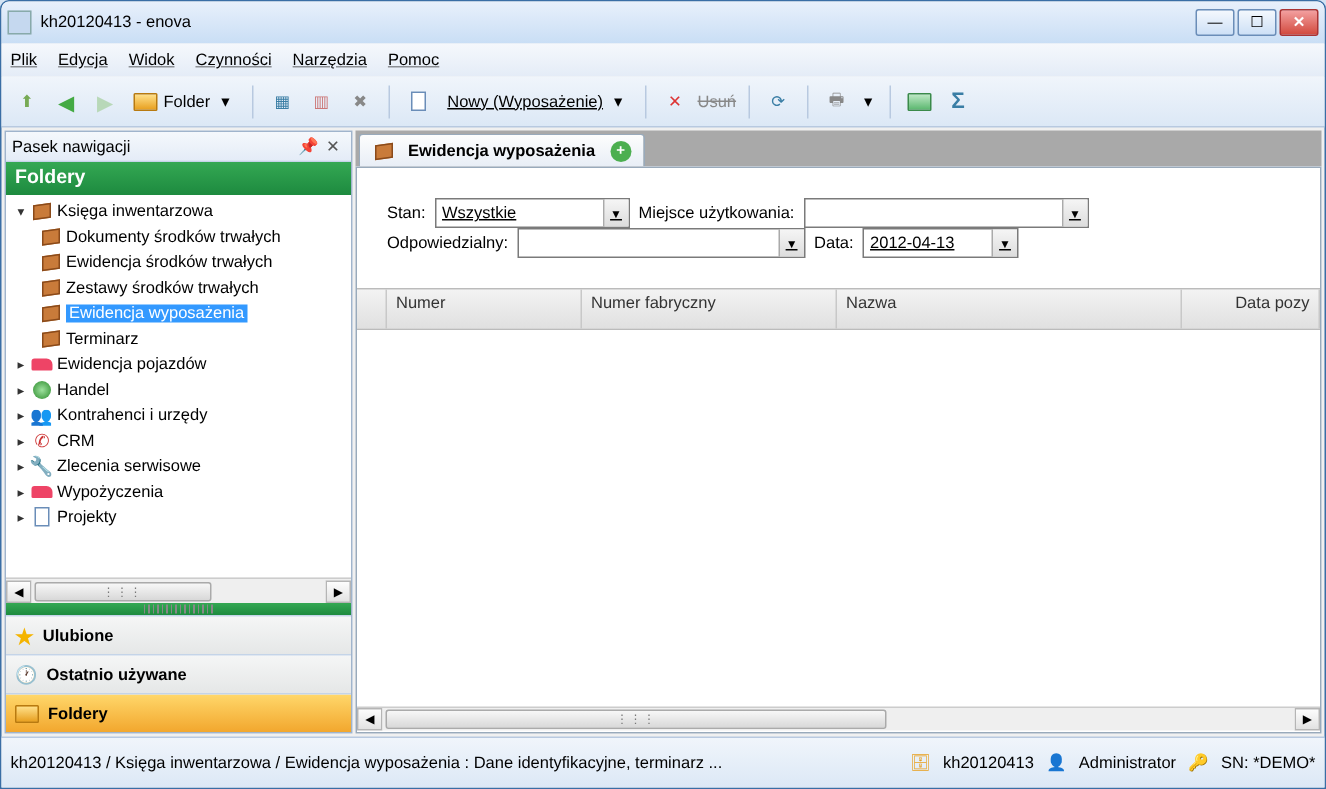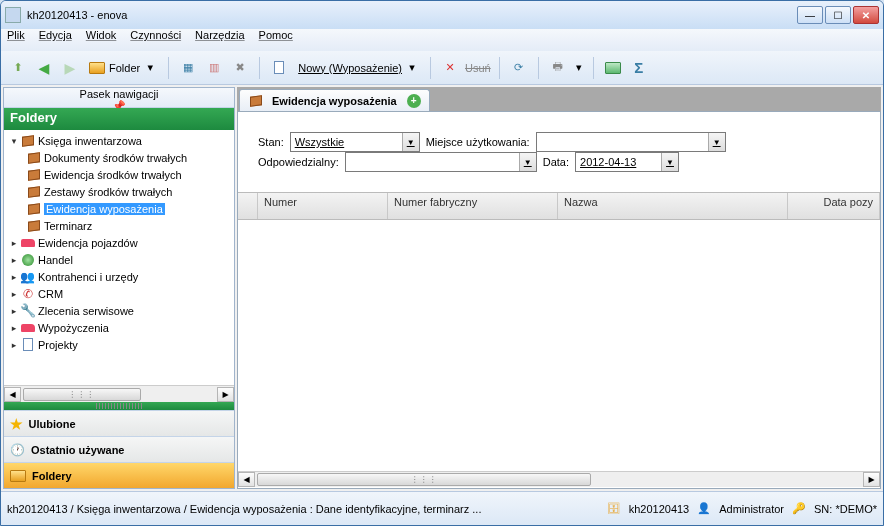--- a/index.html
+++ b/index.html
@@ -3,30 +3,30 @@
 <meta charset="utf-8">
 <style>
 * { box-sizing: border-box; margin: 0; padding: 0; font-family: Tahoma, sans-serif; font-size: 11px; }
 body { background: #d4e3f3; width: 884px; height: 526px; overflow: hidden; }
 .window { width: 884px; height: 526px; border: 1px solid #3a6ea5; background: #f0f0f0; display: flex; flex-direction: column; border-radius: 6px 6px 0 0; }
 .titlebar { height: 28px; background: linear-gradient(#e8f0fb,#c9def5); display: flex; align-items: center; padding: 0 4px; border-radius: 5px 5px 0 0; }
 .titlebar .ticon { width: 16px; height: 16px; background: #c5d8ef; border: 1px solid #8aa; margin-right: 6px; }
 .titlebar .ttext { flex: 1; color: #000; }
 .titlebar .wbtn { width: 26px; height: 18px; margin-left: 2px; border: 1px solid #6a8db8; background: linear-gradient(#f4f8fd,#cde0f6); border-radius: 2px; display: flex; align-items: center; justify-content: center; font-size: 10px; }
 .titlebar .wbtn.close { background: linear-gradient(#f3a0a0,#d24a3e); border-color: #a33; color: #fff; font-weight: bold; }
-.menubar { height: 22px; background: linear-gradient(#f5f8fc,#e4ecf7); display: flex; align-items: flex-start; padding: 0 6px; gap: 14px; }
+.menubar { height: 22px; background: linear-gradient(#f5f8fc,#e4ecf7); display: flex; align-items: center; padding: 0 6px; gap: 14px; }
 .menubar span { text-decoration: underline; text-decoration-color: rgba(0,0,0,.4); text-underline-offset: 1px; }
 .toolbar { height: 34px; background: linear-gradient(#f0f5fb,#dce8f6); display: flex; align-items: center; padding: 0 6px; gap: 4px; border-bottom: 1px solid #b8c9e0; }
 .tbtn { width: 22px; height: 22px; border-radius: 3px; display: flex; align-items: center; justify-content: center; }
 .sep { width: 1px; height: 22px; background: #b8c9e0; margin: 0 4px; }
 .folder-btn { display: flex; align-items: center; padding: 0 4px; height: 22px; gap: 4px; }
 .dd { width: 12px; display: inline-flex; align-items: center; justify-content: center; }
 .body { flex: 1; display: flex; overflow: hidden; }
 .navpanel { width: 232px; background: #fff; border: 1px solid #a0b4cc; margin: 2px; display: flex; flex-direction: column; }
-.navhead { height: 20px; background: linear-gradient(#f5f8fc,#e4ecf7); display: flex; align-items: center; padding: 0 4px; border-bottom: 1px solid #c4d4e8; flex-direction: column; }
+.navhead { height: 20px; background: linear-gradient(#f5f8fc,#e4ecf7); display: flex; align-items: center; padding: 0 4px; border-bottom: 1px solid #c4d4e8; }
 .navhead .t { flex: 1; }
 .pin, .nx { width: 16px; height: 16px; display: inline-flex; align-items: center; justify-content: center; color: #555; }
 .foldershead { height: 22px; background: linear-gradient(#34a853,#1d8a3f); color: #fff; font-weight: bold; font-size: 13px; padding: 2px 6px; }
 .tree { flex: 1; overflow: auto; padding: 2px 0; position: relative; }
 .node { display: flex; align-items: center; height: 17px; padding-left: 4px; white-space: nowrap; }
 .node.lvl1 { padding-left: 4px; }
 .node.lvl2 { padding-left: 22px; }
 .exp { width: 12px; display: inline-block; text-align: center; color: #333; font-size: 9px; }
 .nicon { width: 16px; height: 16px; display: inline-flex; align-items: center; justify-content: center; margin-right: 2px; }
 .box3d { width: 12px; height: 10px; background: #c97b3a; border: 1px solid #8a4a1a; transform: skewY(-8deg); }

